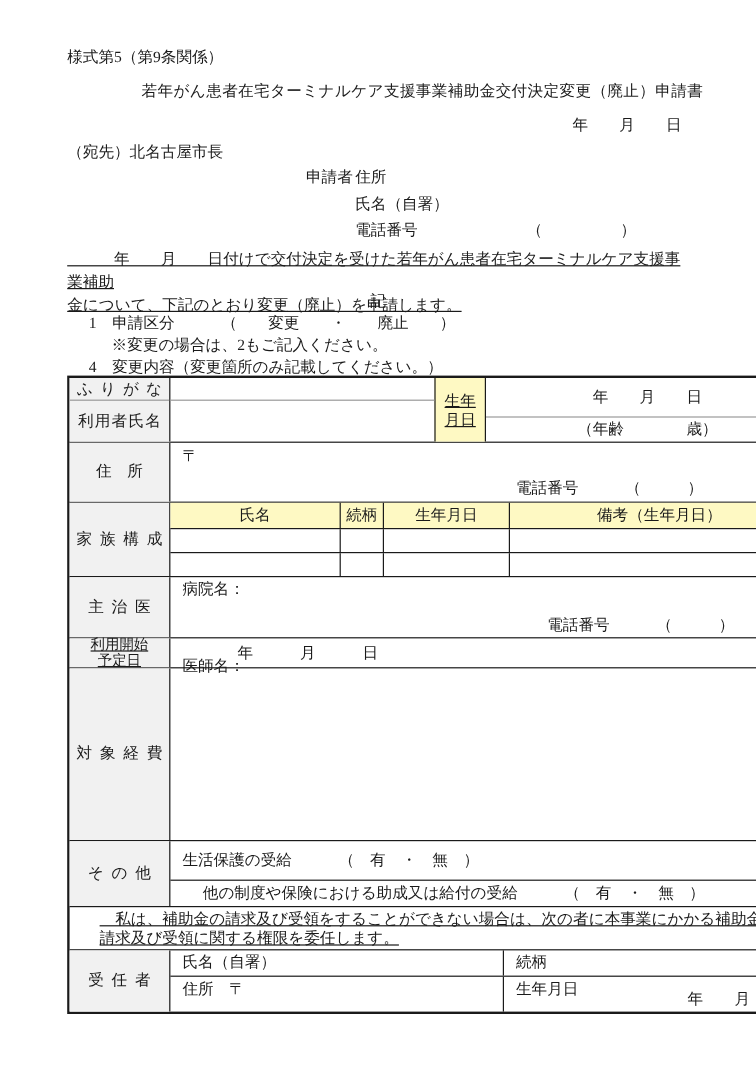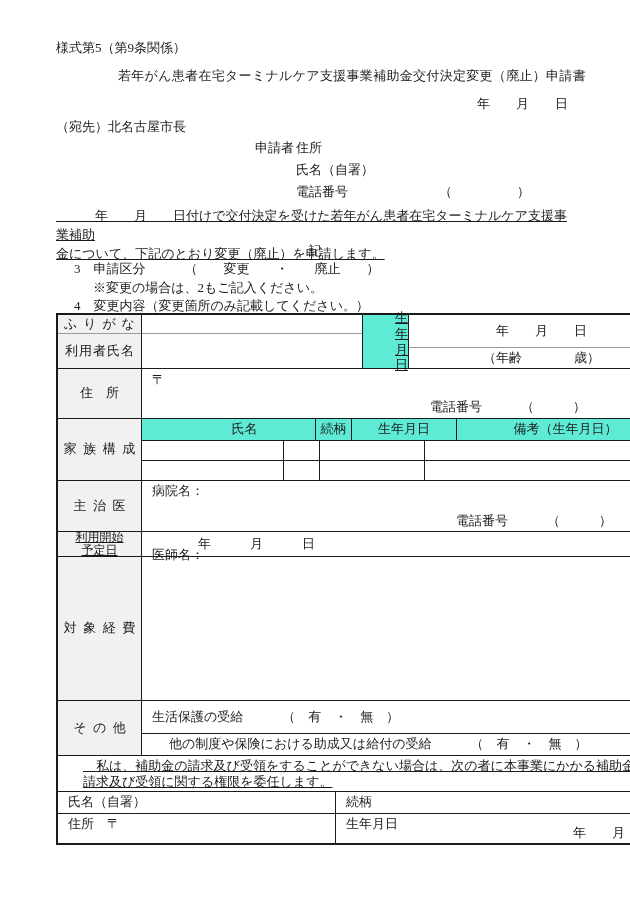--- a/index.html
+++ b/index.html
@@ -15,41 +15,41 @@
   .trow{display:flex;box-sizing:border-box;}
   .trow + .trow{border-top:1px solid #1a1a1a;}
   .lblcol{flex:0 0 84px;width:84px;background:#f1f1f1;border-right:1px solid #1a1a1a;
     display:flex;align-items:center;justify-content:center;text-align:center;box-sizing:border-box;}
   .ls05{letter-spacing:0.5em;margin-right:-0.5em;}
   .ls1{letter-spacing:1em;margin-right:-1em;}
   .ls04{letter-spacing:0.45em;margin-right:-0.45em;}
   .content{flex:1;position:relative;box-sizing:border-box;min-width:0;}
   .cell{box-sizing:border-box;}
   .hairline{border-bottom:1px solid #9a9a9a;}
-  .shade{background:#5eead4;padding-left:32px;}
+  .shade{background:#fef9c3;}
   .cc{display:flex;align-items:center;justify-content:center;text-align:center;}
   .cl{display:flex;align-items:center;}
 </style>
 </head>
 <body>
 
 <div class="abs" style="left:56px;top:40px;">様式第5（第9条関係）</div>
 <div class="abs" style="left:118px;top:68px;letter-spacing:0.3px;">若年がん患者在宅ターミナルケア支援事業補助金交付決定変更（廃止）申請書</div>
 <div class="abs" style="right:62px;top:96px;">年　　月　　日</div>
 <div class="abs" style="left:56px;top:119px;">（宛先）北名古屋市長</div>
 
 <div class="abs" style="left:255px;top:140px;">申請者</div>
 <div class="abs" style="left:296px;top:140px;">住所</div>
 <div class="abs" style="left:296px;top:162px;">氏名（自署）</div>
 <div class="abs" style="left:296px;top:184px;">電話番号　　　　　　　（　　　　　）</div>
 
 <div class="abs pre" style="left:56px;top:206px;width:516px;white-space:pre-line;line-height:19px;">　　　年　　月　　日付けで交付決定を受けた若年がん患者在宅ターミナルケア支援事業補助
 金について、下記のとおり変更（廃止）を申請します。</div>
 <div class="abs" style="left:0;top:243px;width:630px;text-align:center;">記</div>
-<div class="abs" style="left:74px;top:261px;">3　申請区分　　　（　　変更　　・　　廃止　　）</div>
+<div class="abs" style="left:74px;top:261px;">1　申請区分　　　（　　変更　　・　　廃止　　）</div>
 <div class="abs" style="left:93px;top:280px;">※変更の場合は、2もご記入ください。</div>
 <div class="abs" style="left:74px;top:298px;">4　変更内容（変更箇所のみ記載してください。）</div>
 
 <div class="tbl">
 
   <div class="trow" style="height:53px;">
     <div class="lblcol" style="flex-direction:column;align-items:stretch;padding:0;">
       <div class="cell cc hairline" style="height:19px;">
         <span class="ls04">ふりがな</span>
       </div>
@@ -137,20 +137,23 @@
       <div class="cell cl" style="flex:1;padding-left:27px;">他の制度や保険における助成又は給付の受給　　　（　有　・　無　）</div>
     </div>
   </div>
 
   <div class="trow" style="height:36px;">
     <div class="content pre" style="padding:2px 25px;line-height:16px;">　私は、補助金の請求及び受領をすることができない場合は、次の者に本事業にかかる補助金の
 請求及び受領に関する権限を委任します。</div>
   </div>
 
   <div class="trow" style="height:52px;">
+    <div class="lblcol">
+      <span class="ls05">受任者</span>
+    </div>
     <div class="content" style="display:flex;flex-direction:column;">
       <div style="display:flex;height:21px;border-bottom:1px solid #1a1a1a;">
         <div class="cell cl" style="flex:0 0 278px;border-right:1px solid #1a1a1a;padding-left:10px;">氏名（自署）</div>
         <div class="cell cl" style="flex:1;padding-left:10px;">続柄</div>
       </div>
       <div style="display:flex;flex:1;">
         <div class="cell" style="flex:0 0 278px;border-right:1px solid #1a1a1a;padding:2px 0 0 10px;">住所　〒</div>
         <div class="cell" style="flex:1;position:relative;">
           <div class="abs" style="left:10px;top:2px;">生年月日</div>
           <div class="abs" style="right:10px;bottom:2px;">年　　月　　日</div>

